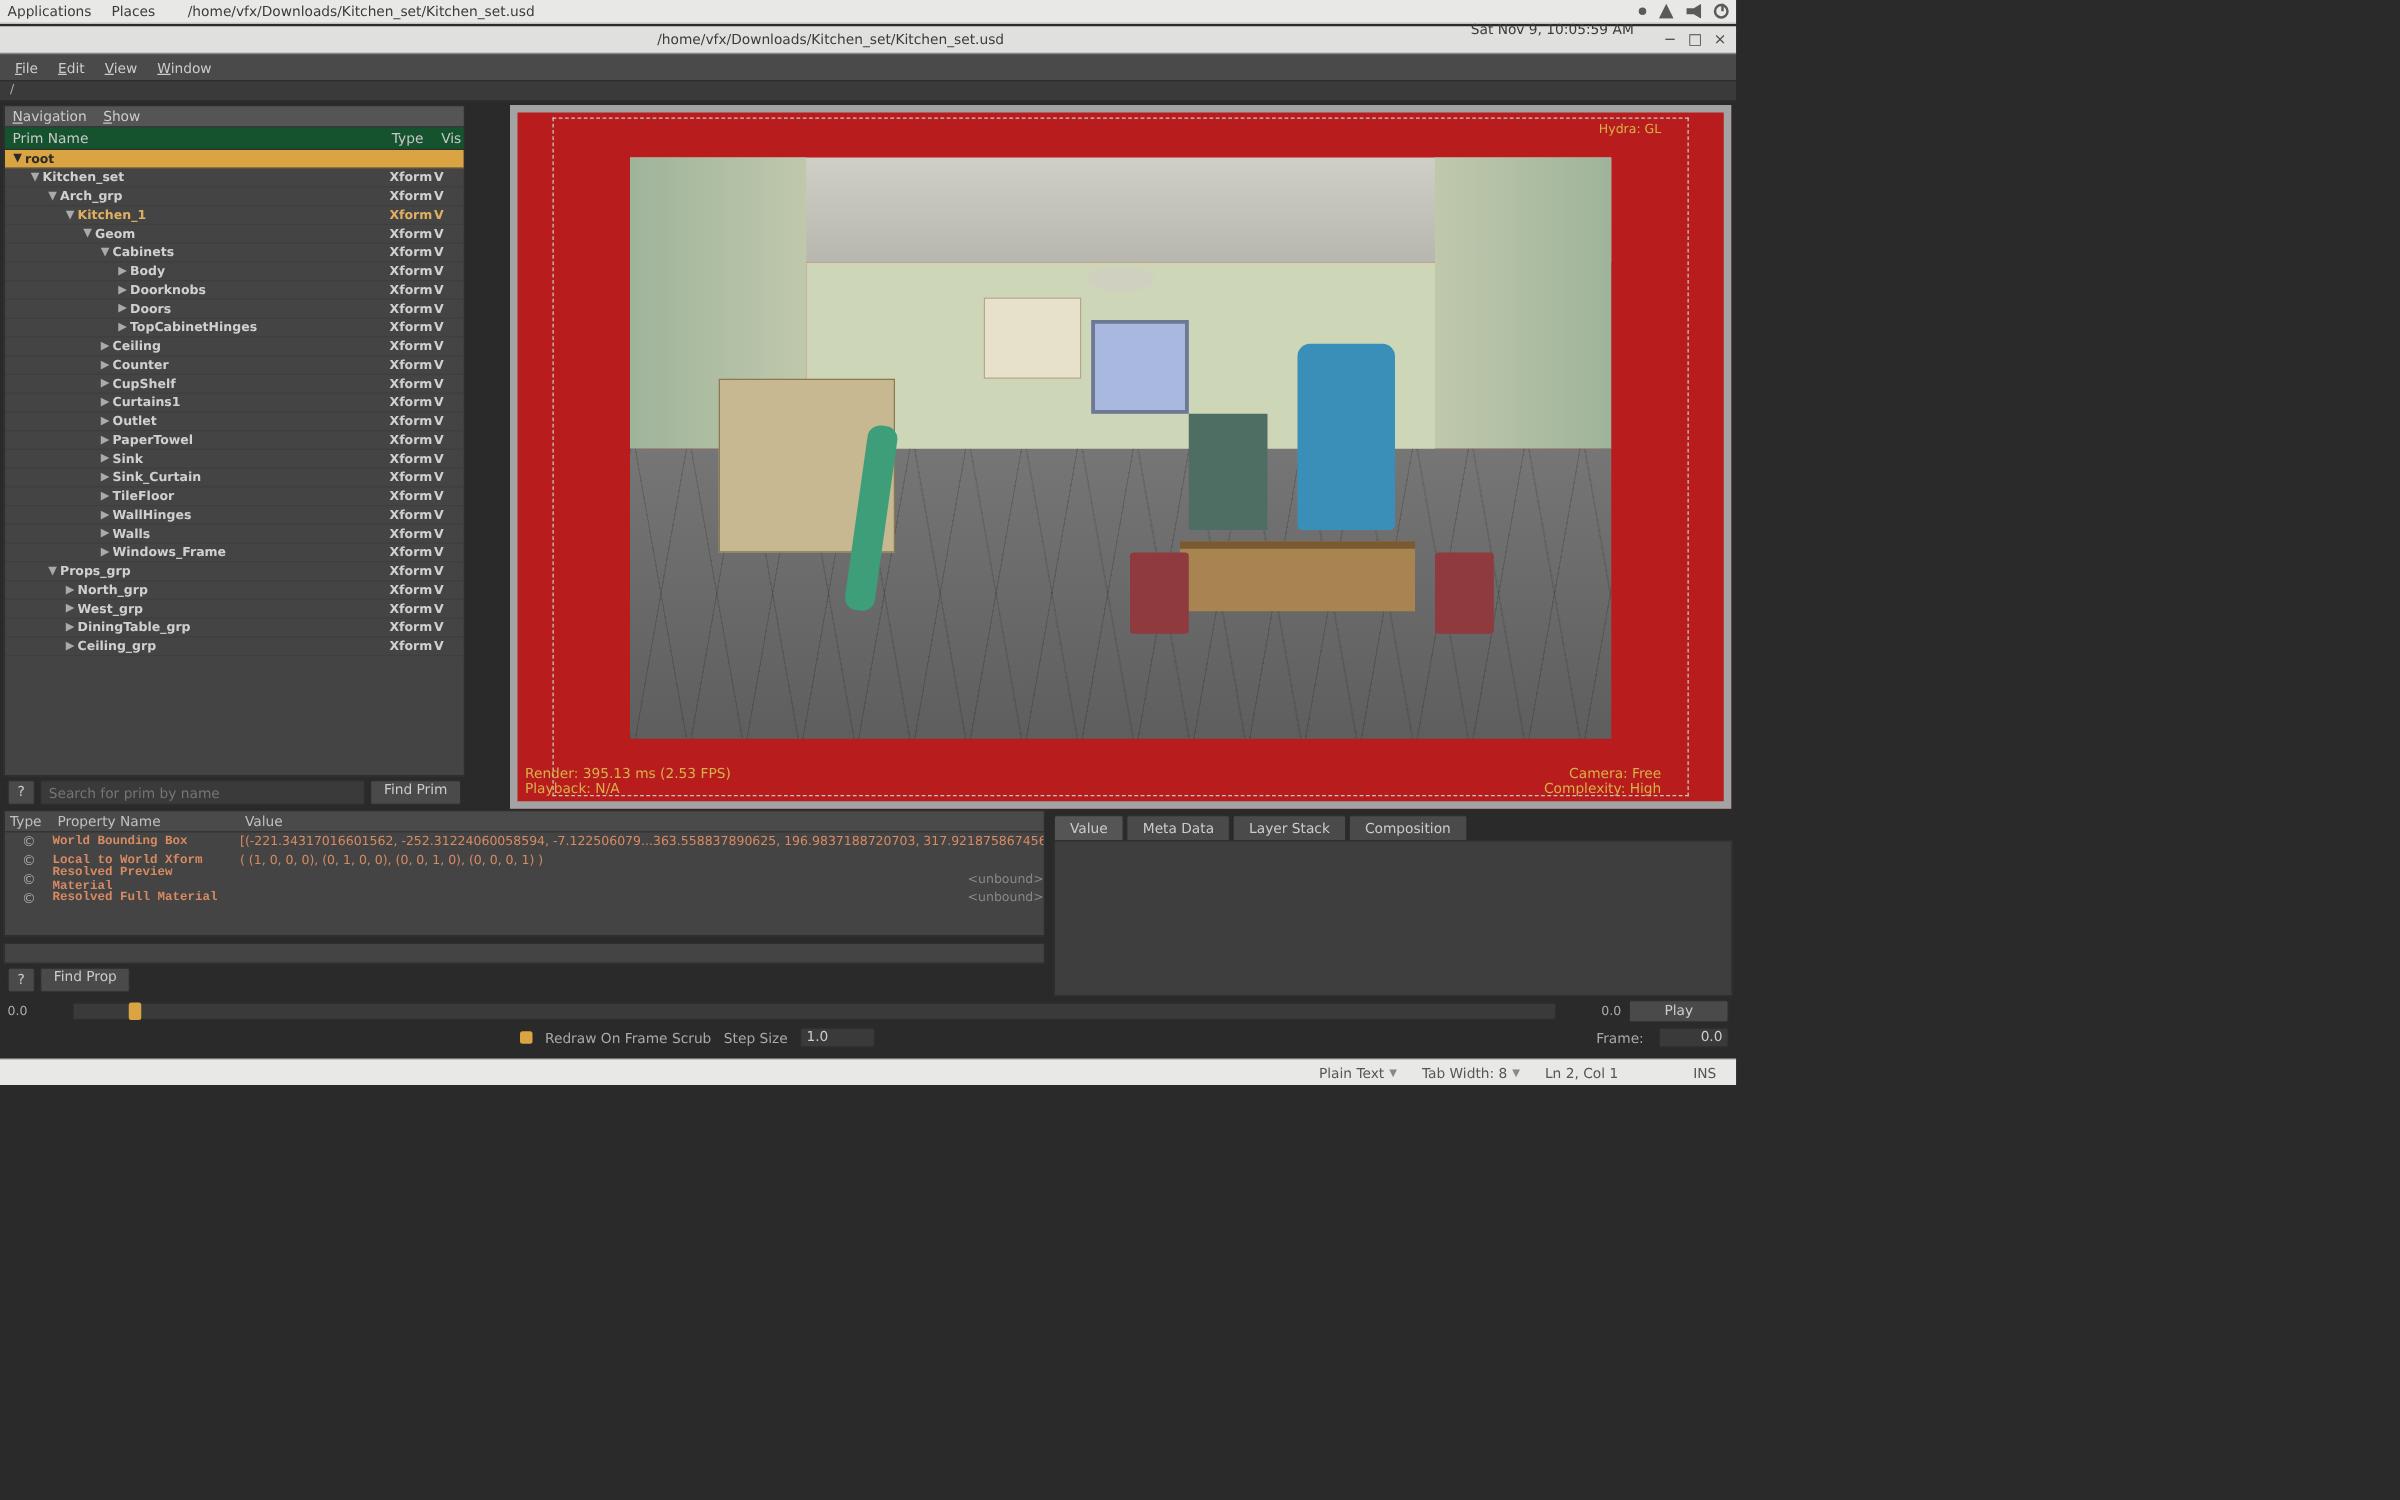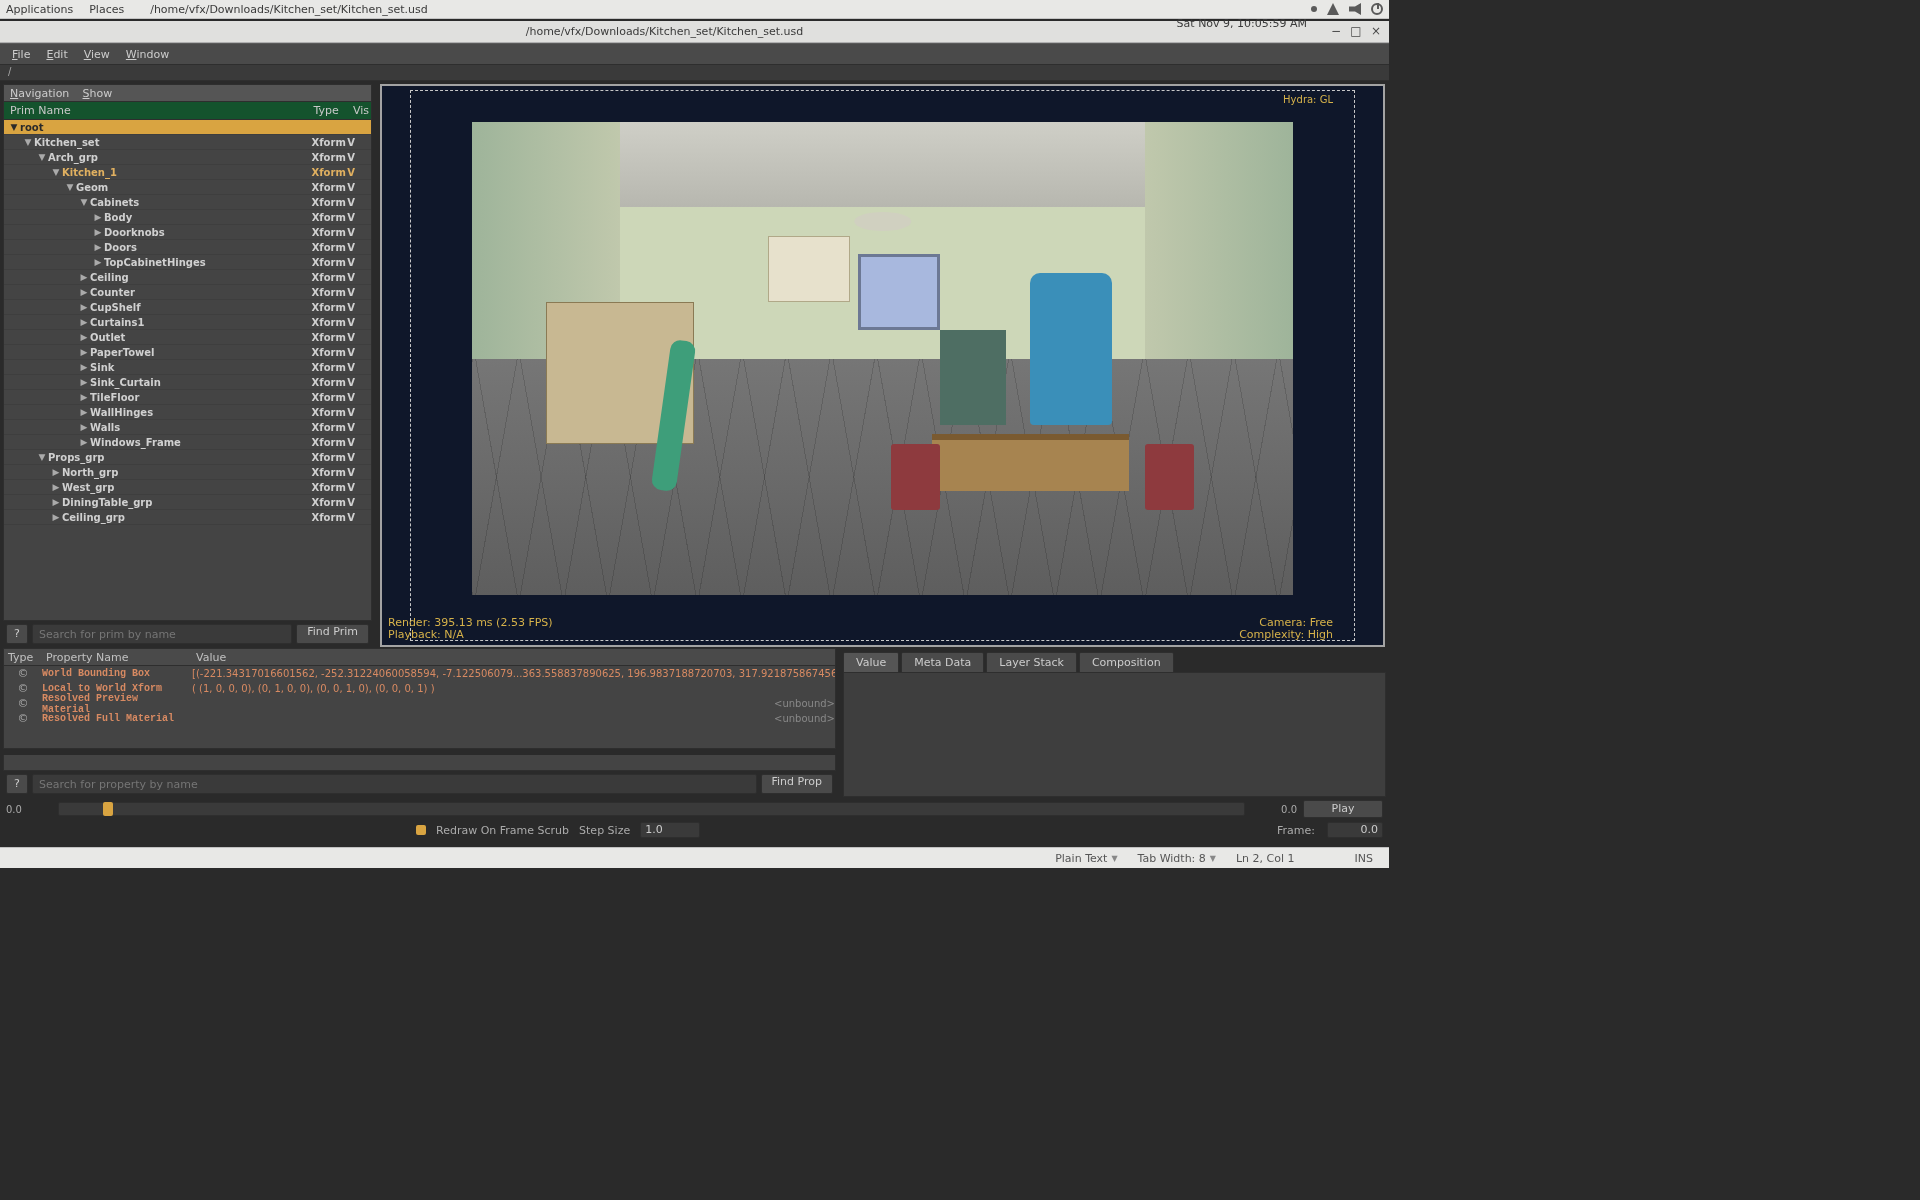--- a/index.html
+++ b/index.html
@@ -21,21 +21,21 @@
 
 
 .app-menubar { height: 22px; background: #4a4a4a; display: flex; align-items: center; padding: 0 4px; border-top: 1px solid #5a5a5a; border-bottom: 1px solid #2e2e2e; }
 .app-menubar .m { margin: 0 8px; cursor: pointer; color: #ccc; }
 .app-menubar .m span.u { text-decoration: underline; }
 
 
 .breadcrumb { height: 16px; background: #3a3a3a; padding: 1px 8px; color: #aaa; border-bottom: 1px solid #2e2e2e; font-size: 10px; }
 
 
-.main { display: flex; height: calc(868px - 19px - 22px - 22px - 16px - 223px); }
+.main { display: flex; height: calc(868px - 19px - 22px - 22px - 16px - 223px); gap: 28px; }
 .left-pane { width: 376px; display: flex; flex-direction: column; border-right: 1px solid #2a2a2a; padding: 3px; padding-bottom: 0; }
 .nav-bar { height: 18px; background: #555; color: #ccc; padding: 2px 6px; border: 1px solid #2e2e2e; font-size: 10px; }
 .nav-bar .n { margin-right: 10px; cursor: pointer; }
 .nav-bar .n span.u { text-decoration: underline; }
 
 
 .tree-head { height: 18px; background: #14532d; display: flex; border: 1px solid #2e2e2e; border-top: none; }
 .tree-head .col-name { width: 310px; padding: 2px 6px; color: #c8c8c8; }
 .tree-head .col-type { width: 36px; padding: 2px 2px; color: #c8c8c8; }
 .tree-head .col-vis  { width: 24px; padding: 2px 2px; color: #c8c8c8; text-align: right; }
@@ -53,21 +53,21 @@
 .tree-row.hl .label, .tree-row.hl .col-type, .tree-row.hl .col-vis { color: #e0b060; }
 
 
 .search-row { height: 26px; display: flex; align-items: center; padding: 3px 3px; gap: 4px; }
 .help-btn { width: 22px; height: 20px; background: #4a4a4a; border: 1px solid #2e2e2e; color: #ccc; text-align: center; line-height: 18px; cursor: pointer; border-radius: 2px; }
 .search-input { flex: 1; height: 20px; background: #3a3a3a; border: 1px solid #2e2e2e; color: #ccc; padding: 0 6px; border-radius: 2px; }
 .find-btn { height: 20px; padding: 0 10px; background: #4a4a4a; border: 1px solid #2e2e2e; color: #ccc; cursor: pointer; border-radius: 2px; }
 
 
 .viewport-wrap { flex: 1; display: flex; flex-direction: column; padding: 3px 4px 0 4px; }
-.viewport { flex: 1; background: #0f172a; position: relative; border: 2px solid #a3a3a3; overflow: hidden; }
+.viewport { flex: 1; background: #b91c1c; position: relative; border: 6px solid #a3a3a3; overflow: hidden; }
 .viewport .dashed-frame { position: absolute; left: 28px; top: 4px; right: 28px; bottom: 4px; border: 1px dashed #c8c8c8; }
 .viewport .hydra { position: absolute; right: 50px; top: 8px; color: #d6b24a; font-size: 10px; }
 .viewport .render-stats { position: absolute; left: 6px; bottom: 4px; color: #d6b24a; font-size: 10px; line-height: 12px; }
 .viewport .cam-stats { position: absolute; right: 50px; bottom: 4px; color: #d6b24a; font-size: 10px; text-align: right; line-height: 12px; }
 
 
 .scene { position: absolute; left: 90px; right: 90px; top: 36px; bottom: 50px; perspective: 800px; }
 .floor { position: absolute; left: 0; right: 0; bottom: 0; height: 50%; background:
   linear-gradient(0deg, #5e5e5e 0%, #767676 100%);
   background-size: 100% 100%;
@@ -474,21 +474,20 @@
         <div class="prop-row">
           <div class="c1">©</div>
           <div class="c2">Resolved Full Material</div>
           <div class="c3 ub">&lt;unbound&gt;</div>
         </div>
       </div>
     <div style="height:6px"></div>
     <div class="prop-body" style="flex:0 0 16px"></div>
     <div class="search-row">
       <div class="help-btn">?</div>
-      <input class="search-input" placeholder="Search for property by name" style="">
       <div class="find-btn">Find Prop</div>
     </div>
   </div>
   <div class="prop-right">
     <div class="tabs">
       <div class="tab active">Value</div>
       <div class="tab">Meta Data</div>
       <div class="tab">Layer Stack</div>
       <div class="tab">Composition</div>
     </div>

